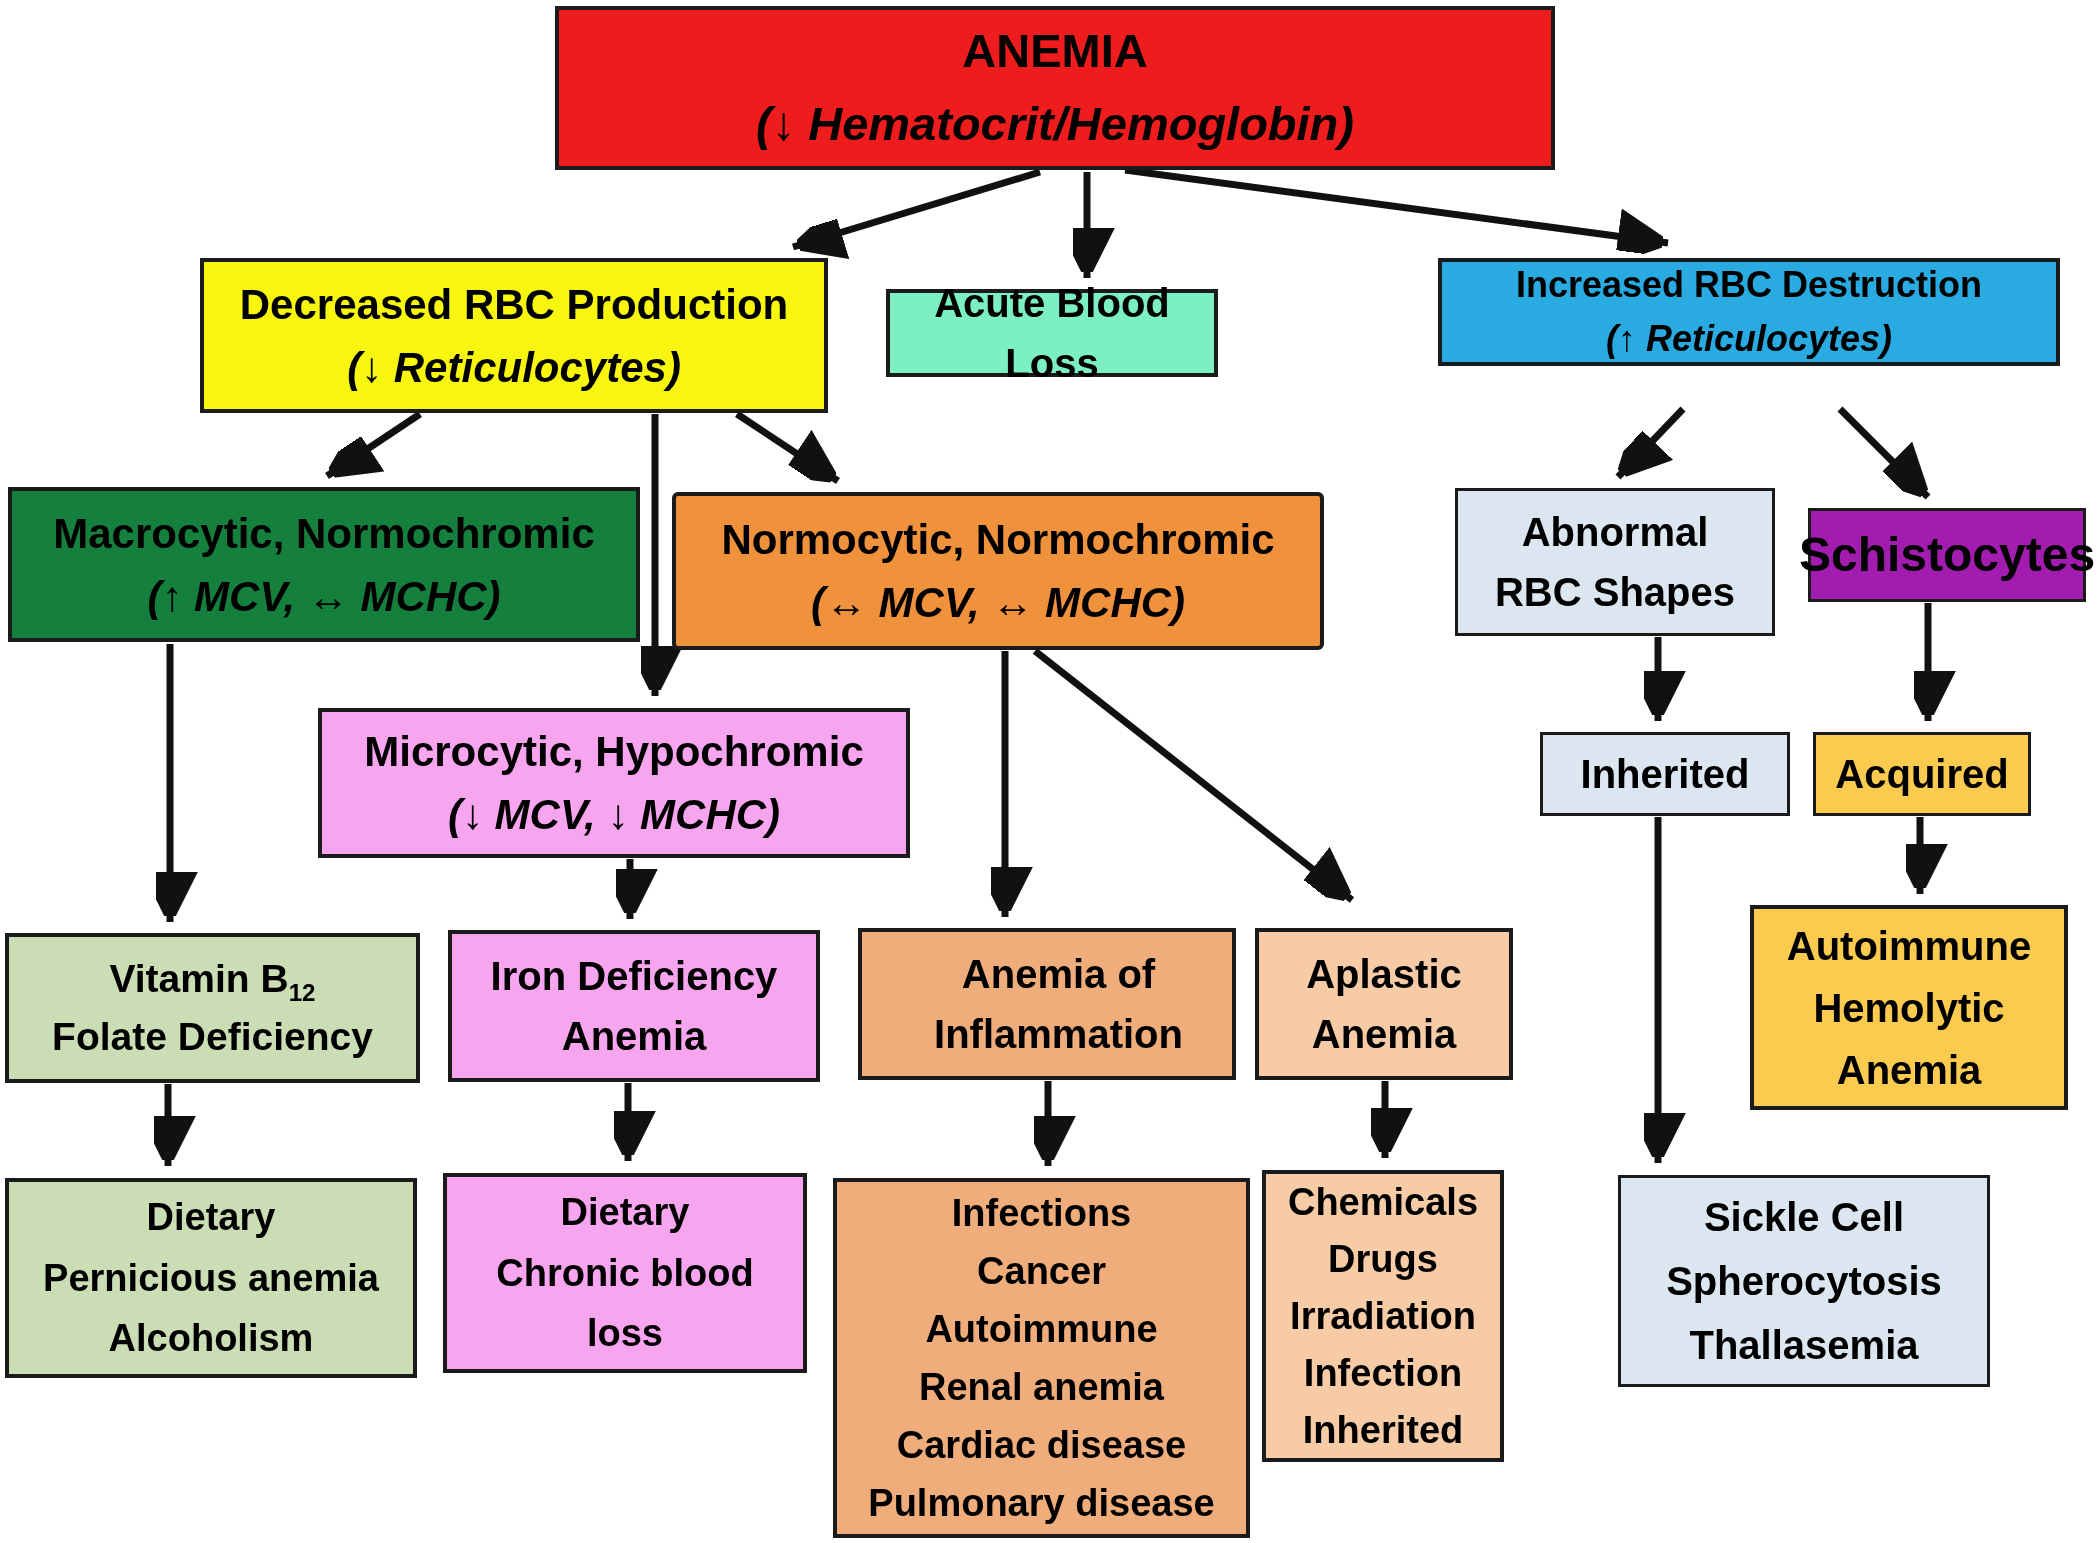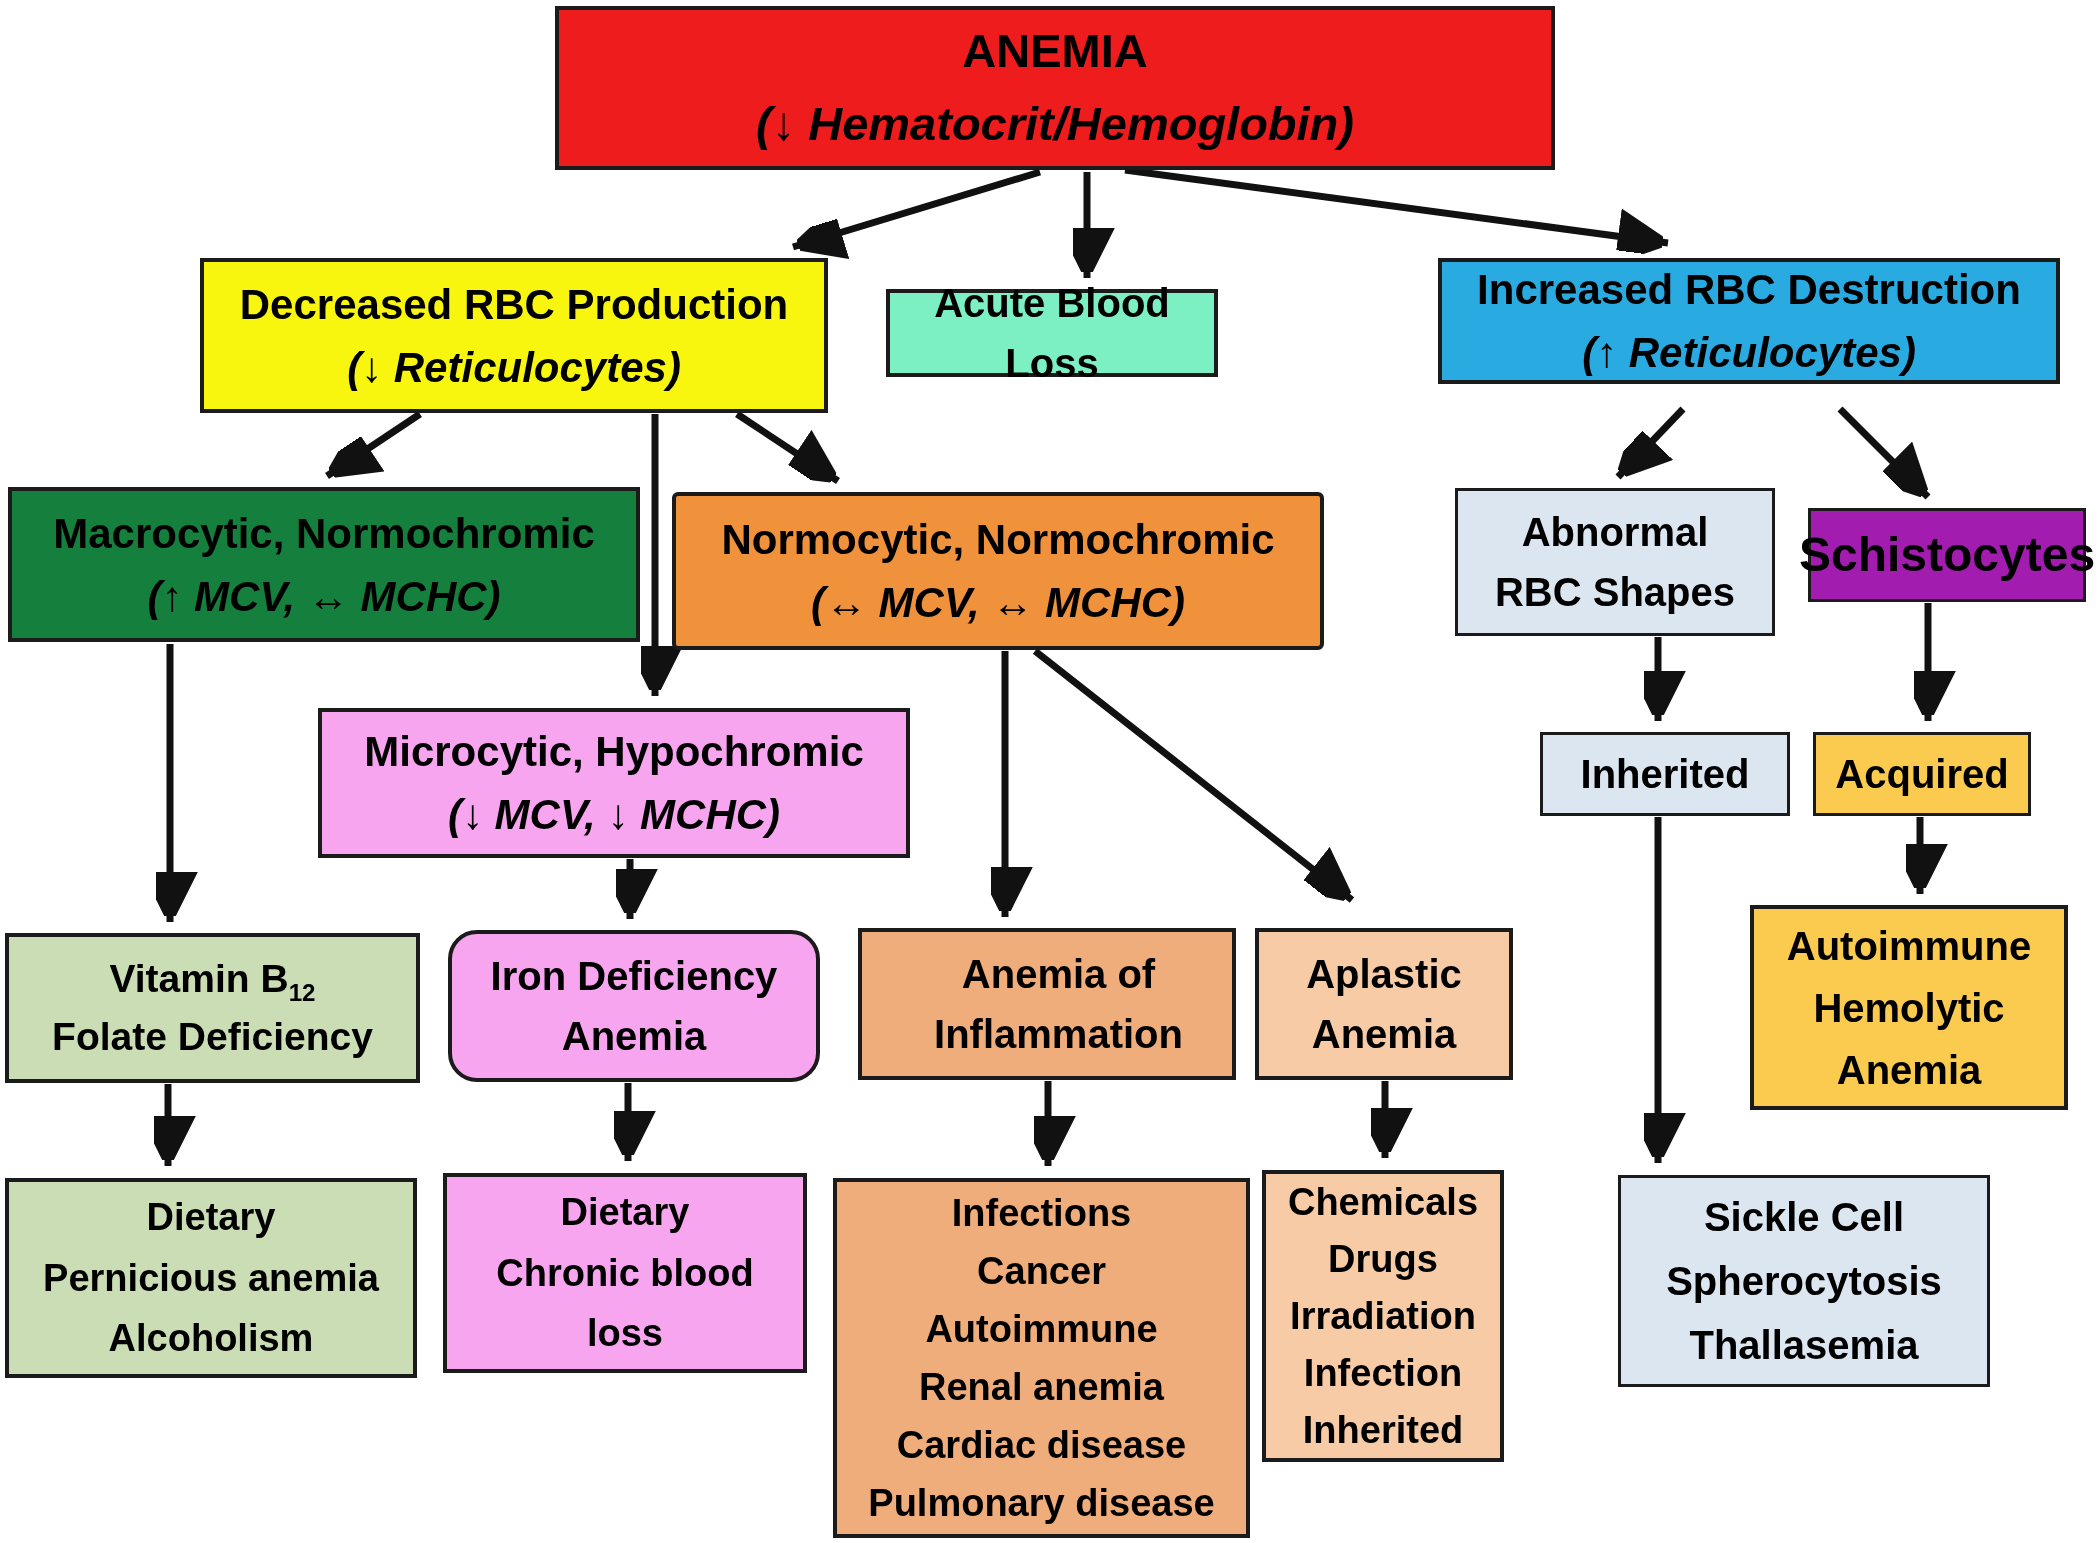--- a/index.html
+++ b/index.html
@@ -23,30 +23,30 @@
     justify-content:center;
     text-align:center;
     font-weight:bold;
     line-height:1.5;
   }
   .node .sub{font-style:italic;}
   
   .n-anemia        {left:555px; top:6px;    width:1000px;height:164px;background:#ee1c1c;font-size:47px;line-height:1.55;}
   .n-decreased     {left:200px; top:258px;  width:628px; height:155px;background:#f8f60f;font-size:42px;}
   .n-acute         {left:886px; top:289px;  width:332px; height:88px; background:#7cefc3;font-size:40px;}
-  .n-increased     {left:1438px;top:258px;  width:622px; height:126px;background:#29abe2;font-size:42px;}
+  .n-increased     {left:1438px;top:258px;  width:622px; height:108px;background:#29abe2;font-size:36px;}
   .n-macrocytic    {left:8px;   top:487px;  width:632px; height:155px;background:#15803d;font-size:42px;}
   .n-normocytic    {left:672px; top:492px;  width:652px; height:158px;background:#f0913c;font-size:42px;border-radius:6px;}
   .n-abnormal      {left:1455px;top:488px;  width:320px; height:148px;background:#dce6f1;font-size:40px;border-width:3px;}
   .n-schistocytes  {left:1808px;top:508px;  width:278px; height:94px; background:#a21caf;font-size:48px;border-width:3px;}
   .n-microcytic    {left:318px; top:708px;  width:592px; height:150px;background:#f8a5f0;font-size:42px;}
   .n-inherited     {left:1540px;top:732px;  width:250px; height:84px; background:#dce6f1;font-size:40px;border-width:3px;}
   .n-acquired      {left:1813px;top:732px;  width:218px; height:84px; background:#fbcb50;font-size:40px;border-width:3px;}
   .n-vitb12        {left:5px;   top:933px;  width:415px; height:150px;background:#cbddb4;font-size:39px;}
-  .n-irondef       {left:448px; top:930px;  width:372px; height:152px;background:#f8a5f0;font-size:40px;border-radius:29px;}
+  .n-irondef       {left:448px; top:930px;  width:372px; height:152px;background:#f8a5f0;font-size:40px;}
   .n-inflammation  {left:858px; top:928px;  width:378px; height:152px;background:#efad7c;font-size:40px;padding-left:23px;}
   .n-aplastic      {left:1255px;top:928px;  width:258px; height:152px;background:#f6cba6;font-size:40px;}
   .n-autoimmune    {left:1750px;top:905px;  width:318px; height:205px;background:#fbcb50;font-size:40px;line-height:1.55;}
   .n-b12causes     {left:5px;   top:1178px; width:412px; height:200px;background:#cbddb4;font-size:38px;line-height:1.6;}
   .n-ironcauses    {left:443px; top:1173px; width:364px; height:200px;background:#f8a5f0;font-size:38px;line-height:1.6;}
   .n-inflcauses    {left:833px; top:1178px; width:417px; height:360px;background:#efad7c;font-size:38px;line-height:1.53;}
   .n-aplcauses     {left:1262px;top:1170px; width:242px; height:292px;background:#f6cba6;font-size:38px;line-height:1.5;}
   .n-sickle        {left:1618px;top:1175px; width:372px; height:212px;background:#dce6f1;font-size:40px;line-height:1.6;border-width:3px;}
   sub{font-size:0.62em;line-height:0;}
   .edge{stroke:#111;stroke-width:7;fill:none;}

